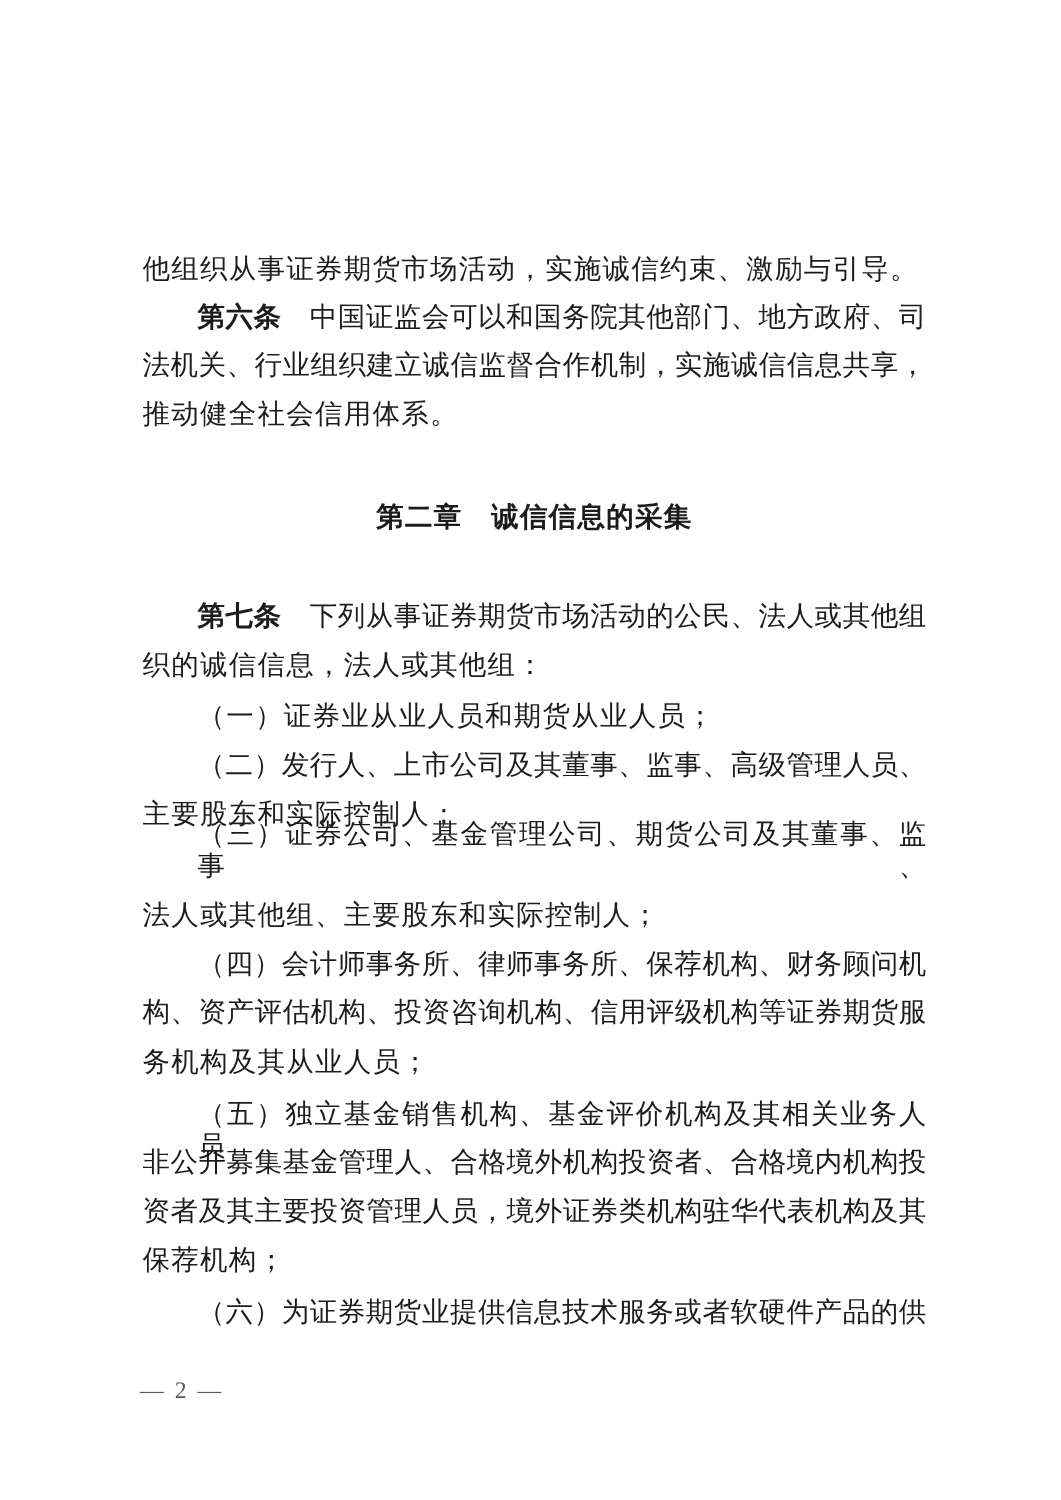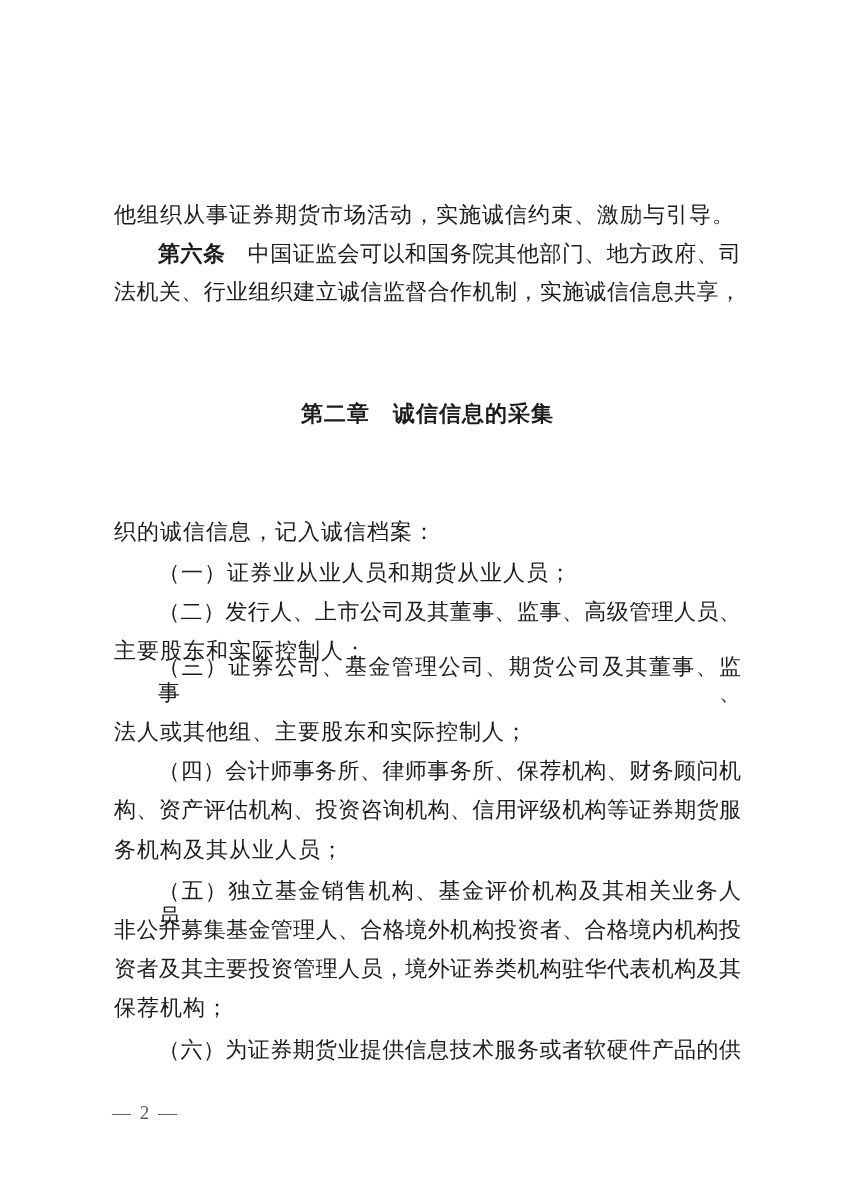--- a/index.html
+++ b/index.html
@@ -60,24 +60,28 @@
 <body>
 
 <div class="page">
 
   <div class="line" style="top:164px">他组织从事证券期货市场活动，实施诚信约束、激励与引导。</div>
 
   <div class="line fill indent" style="top:203px">
     <span class="bold">第六条</span><span>　中国证监会可以和国务院其他部门、地方政府、司</span>
   </div>
   <div class="line fill" style="top:241px">法机关、行业组织建立诚信监督合作机制，实施诚信信息共享，</div>
+  <div class="line" style="top:280px">推动健全社会信用体系。</div>
 
   <div class="line heading" style="top:363px">第二章　诚信信息的采集</div>
 
-  <div class="line" style="top:481px">织的诚信信息，记入诚信档案：</div>
+  <div class="line fill indent" style="top:442px">
+    <span class="bold">第七条</span><span>　下列从事证券期货市场活动的公民、法人或其他组</span>
+  </div>
+  <div class="line" style="top:481px">织的诚信信息，法人或其他组：</div>
 
   <div class="line indent" style="top:522px">（一）证券业从业人员和期货从业人员；</div>
 
   <div class="line fill indent" style="top:561px">（二）发行人、上市公司及其董事、监事、高级管理人员、</div>
   <div class="line" style="top:600px">主要股东和实际控制人；</div>
 
   <div class="line fill indent" style="top:616px">（三）证券公司、基金管理公司、期货公司及其董事、监事、</div>
   <div class="line" style="top:681px">法人或其他组、主要股东和实际控制人；</div>
 
   <div class="line fill indent" style="top:720px">（四）会计师事务所、律师事务所、保荐机构、财务顾问机</div>

